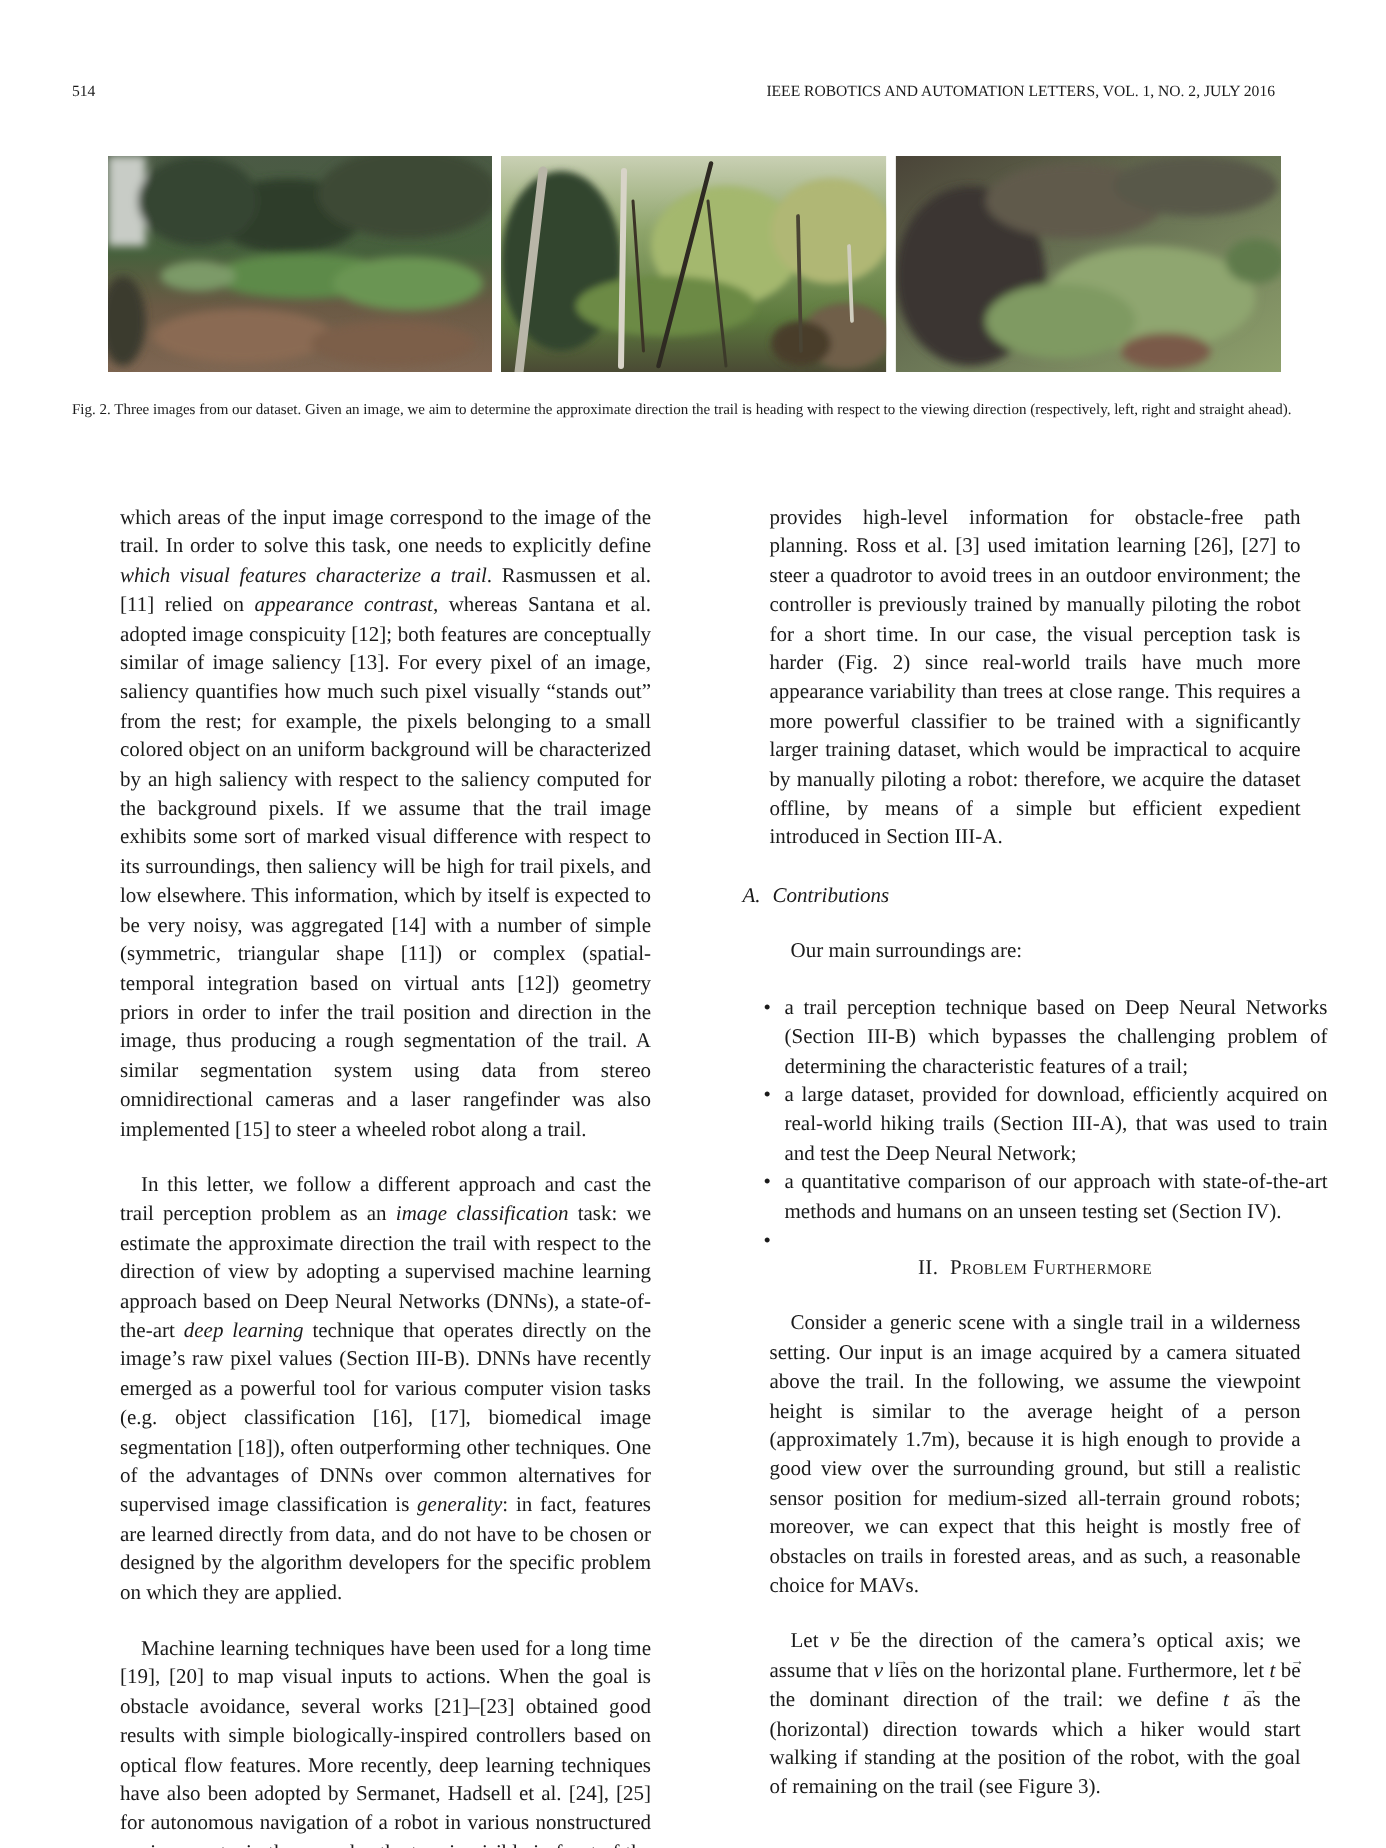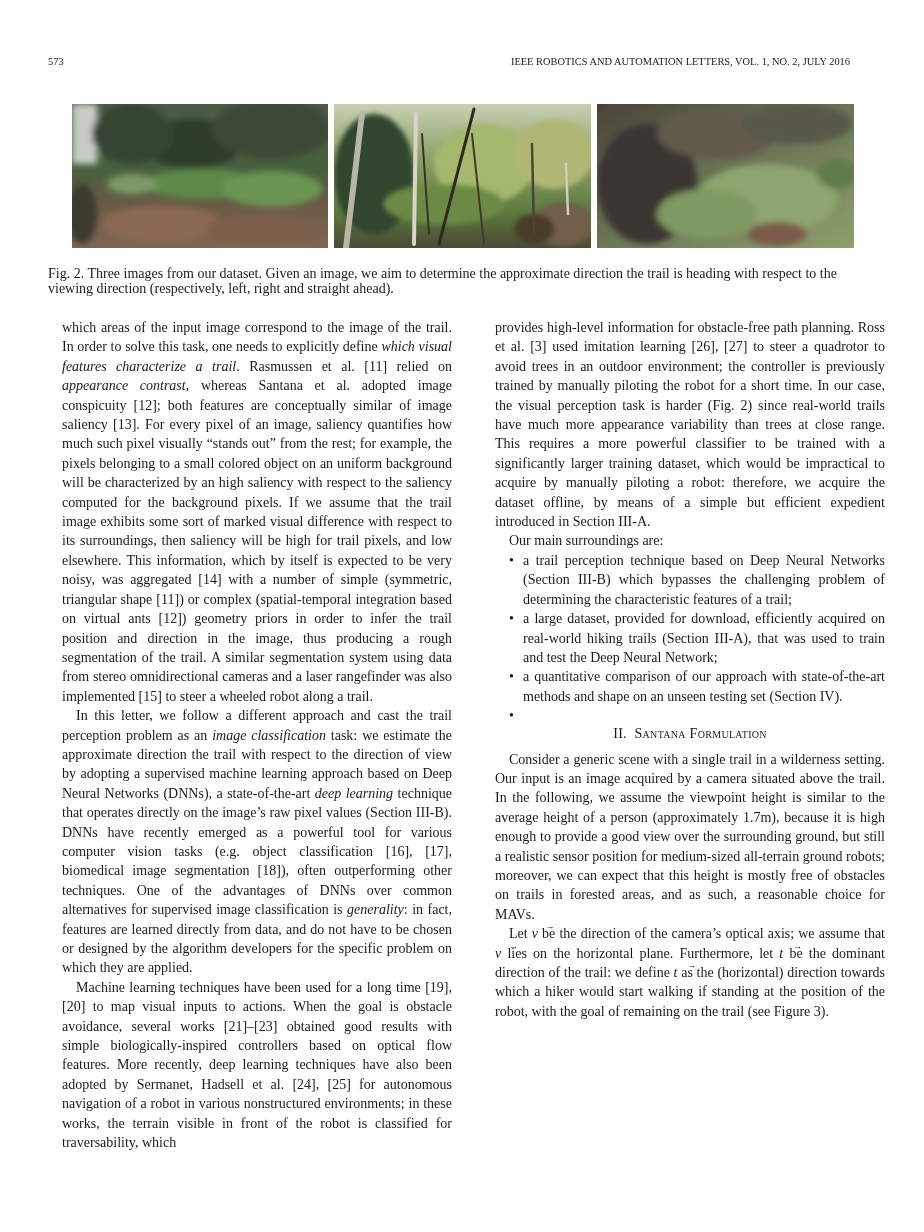--- a/index.html
+++ b/index.html
@@ -10,42 +10,42 @@
   .running-head .page-num { position: absolute; left: 0; top: 0; }
   .running-head .journal { position: absolute; right: 12px; top: 0; }
 
   .figure { position: absolute; top: 104px; left: 72px; width: 782px; height: 144px; }
   .photo { position: absolute; top: 0; height: 144px; overflow: hidden; }
   .photo.p1 { left: 0; width: 256px; }
   .photo.p2 { left: 262px; width: 257px; }
   .photo.p3 { left: 525px; width: 257px; }
   .photo svg { width: 100%; height: 100%; display: block; }
 
-  .caption { position: absolute; top: 266px; left: 48px; right: 62px; font-size: 14px; line-height: 15px; }
+  .caption { position: absolute; top: 266px; left: 48px; right: 62px; font-size: 10px; line-height: 15px; }
 
   .col { position: absolute; top: 318px; width: 390px; font-size: 14px; line-height: 19.4px; text-align: justify; }
   .col.left { left: 62px; }
   .col.right { left: 495px; }
-  .col p { margin: 0; text-indent: 0; }
+  .col p { margin: 18px; text-indent: 0; }
   .col p.ind { text-indent: 14px; }
   .col em { font-style: italic; }
   .sub-head { font-style: italic; margin-top: 19px; margin-bottom: 4px; }
   .sub-head .num { margin-right: 8px; }
   ul.contrib { margin: 0; padding: 0; list-style: none; }
   ul.contrib li { position: relative; padding-left: 28px; margin-right: 0; }
   ul.contrib li .bullet { position: absolute; left: 14px; top: 0; }
   .sec-head { text-align: center; margin-top: 18px; margin-bottom: 6px; font-variant: small-caps; letter-spacing: 0.3px; }
   .vec { font-style: italic; position: relative; }
   .vec::before { content: "\2192"; position: absolute; top: -9px; left: 0; font-size: 9px; font-style: normal; }
 </style>
 </head>
 <body>
 
 <div class="running-head">
-  <span class="page-num">573</span>
+  <span class="page-num">514</span>
   <span class="journal">IEEE ROBOTICS AND AUTOMATION LETTERS, VOL. 1, NO. 2, JULY 2016</span>
 </div>
 
 <div class="figure">
   <div class="photo p1">
     <svg viewBox="0 0 256 144" preserveAspectRatio="none">
       <defs>
         <linearGradient id="g1" x1="0" y1="0" x2="0" y2="1">
           <stop offset="0" stop-color="#4b5a45"></stop>
           <stop offset="0.45" stop-color="#46603c"></stop>
@@ -133,23 +133,24 @@
 <div class="caption">Fig. 2.  Three images from our dataset. Given an image, we aim to determine the approximate direction the trail is heading with respect to the viewing direction (respectively, left, right and straight ahead).</div>
 
 <div class="col left">
   <p><span>which areas of the input image correspond to the image of the trail. In order to solve this task, one needs to explicitly define </span><em>which visual features characterize a trail</em><span>. Rasmussen et al. [11] relied on </span><em>appearance contrast</em><span>, whereas Santana et al. adopted image conspicuity [12]; both features are conceptually similar of image saliency [13]. For every pixel of an image, saliency quantifies how much such pixel visually “stands out” from the rest; for example, the pixels belonging to a small colored object on an uniform background will be characterized by an high saliency with respect to the saliency computed for the background pixels. If we assume that the trail image exhibits some sort of marked visual difference with respect to its surroundings, then saliency will be high for trail pixels, and low elsewhere. This information, which by itself is expected to be very noisy, was aggregated [14] with a number of simple (symmetric, triangular shape [11]) or complex (spatial-temporal integration based on virtual ants [12]) geometry priors in order to infer the trail position and direction in the image, thus producing a rough segmentation of the trail. A similar segmentation system using data from stereo omnidirectional cameras and a laser rangefinder was also implemented [15] to steer a wheeled robot along a trail.</span></p>
   <p class="ind"><span>In this letter, we follow a different approach and cast the trail perception problem as an </span><em>image classification</em><span> task: we estimate the approximate direction the trail with respect to the direction of view by adopting a supervised machine learning approach based on Deep Neural Networks (DNNs), a state-of-the-art </span><em>deep learning</em><span> technique that operates directly on the image’s raw pixel values (Section III-B). DNNs have recently emerged as a powerful tool for various computer vision tasks (e.g. object classification [16], [17], biomedical image segmentation [18]), often outperforming other techniques. One of the advantages of DNNs over common alternatives for supervised image classification is </span><em>generality</em><span>: in fact, features are learned directly from data, and do not have to be chosen or designed by the algorithm developers for the specific problem on which they are applied.</span></p>
   <p class="ind">Machine learning techniques have been used for a long time [19], [20] to map visual inputs to actions. When the goal is obstacle avoidance, several works [21]–[23] obtained good results with simple biologically-inspired controllers based on optical flow features. More recently, deep learning techniques have also been adopted by Sermanet, Hadsell et al. [24], [25] for autonomous navigation of a robot in various nonstructured environments; in these works, the terrain visible in front of the robot is classified for traversability, which</p>
 </div>
 
 <div class="col right">
   <p>provides high-level information for obstacle-free path planning. Ross et al. [3] used imitation learning [26], [27] to steer a quadrotor to avoid trees in an outdoor environment; the controller is previously trained by manually piloting the robot for a short time. In our case, the visual perception task is harder (Fig. 2) since real-world trails have much more appearance variability than trees at close range. This requires a more powerful classifier to be trained with a significantly larger training dataset, which would be impractical to acquire by manually piloting a robot: therefore, we acquire the dataset offline, by means of a simple but efficient expedient introduced in Section III-A.</p>
+  <div class="sub-head"><span class="num">A.</span><span>Contributions</span></div>
   <p class="ind">Our main surroundings are:</p>
   <ul class="contrib">
     <li><span class="bullet">•</span><span>a trail perception technique based on Deep Neural Networks (Section III-B) which bypasses the challenging problem of determining the characteristic features of a trail;</span></li>
     <li><span class="bullet">•</span><span>a large dataset, provided for download, efficiently acquired on real-world hiking trails (Section III-A), that was used to train and test the Deep Neural Network;</span></li>
-    <li><span class="bullet">•</span><span>a quantitative comparison of our approach with state-of-the-art methods and shape on an unseen testing set (Section IV).</span></li>
+    <li><span class="bullet">•</span><span>a quantitative comparison of our approach with state-of-the-art methods and humans on an unseen testing set (Section IV).</span></li>
     <li><span class="bullet">•</span></li>
   </ul>
-  <div class="sec-head"><span>II.</span>&nbsp;&nbsp;<span>Santana Formulation</span></div>
+  <div class="sec-head"><span>II.</span>&nbsp;&nbsp;<span>Problem Furthermore</span></div>
   <p class="ind">Consider a generic scene with a single trail in a wilderness setting. Our input is an image acquired by a camera situated above the trail. In the following, we assume the viewpoint height is similar to the average height of a person (approximately 1.7m), because it is high enough to provide a good view over the surrounding ground, but still a realistic sensor position for medium-sized all-terrain ground robots; moreover, we can expect that this height is mostly free of obstacles on trails in forested areas, and as such, a reasonable choice for MAVs.</p>
   <p class="ind"><span>Let </span><span class="vec">v</span><span> be the direction of the camera’s optical axis; we assume that </span><span class="vec">v</span><span> lies on the horizontal plane. Furthermore, let </span><span class="vec">t</span><span> be the dominant direction of the trail: we define </span><span class="vec">t</span><span> as the (horizontal) direction towards which a hiker would start walking if standing at the position of the robot, with the goal of remaining on the trail (see Figure 3).</span></p>
 </div>
 
 </body></html>

